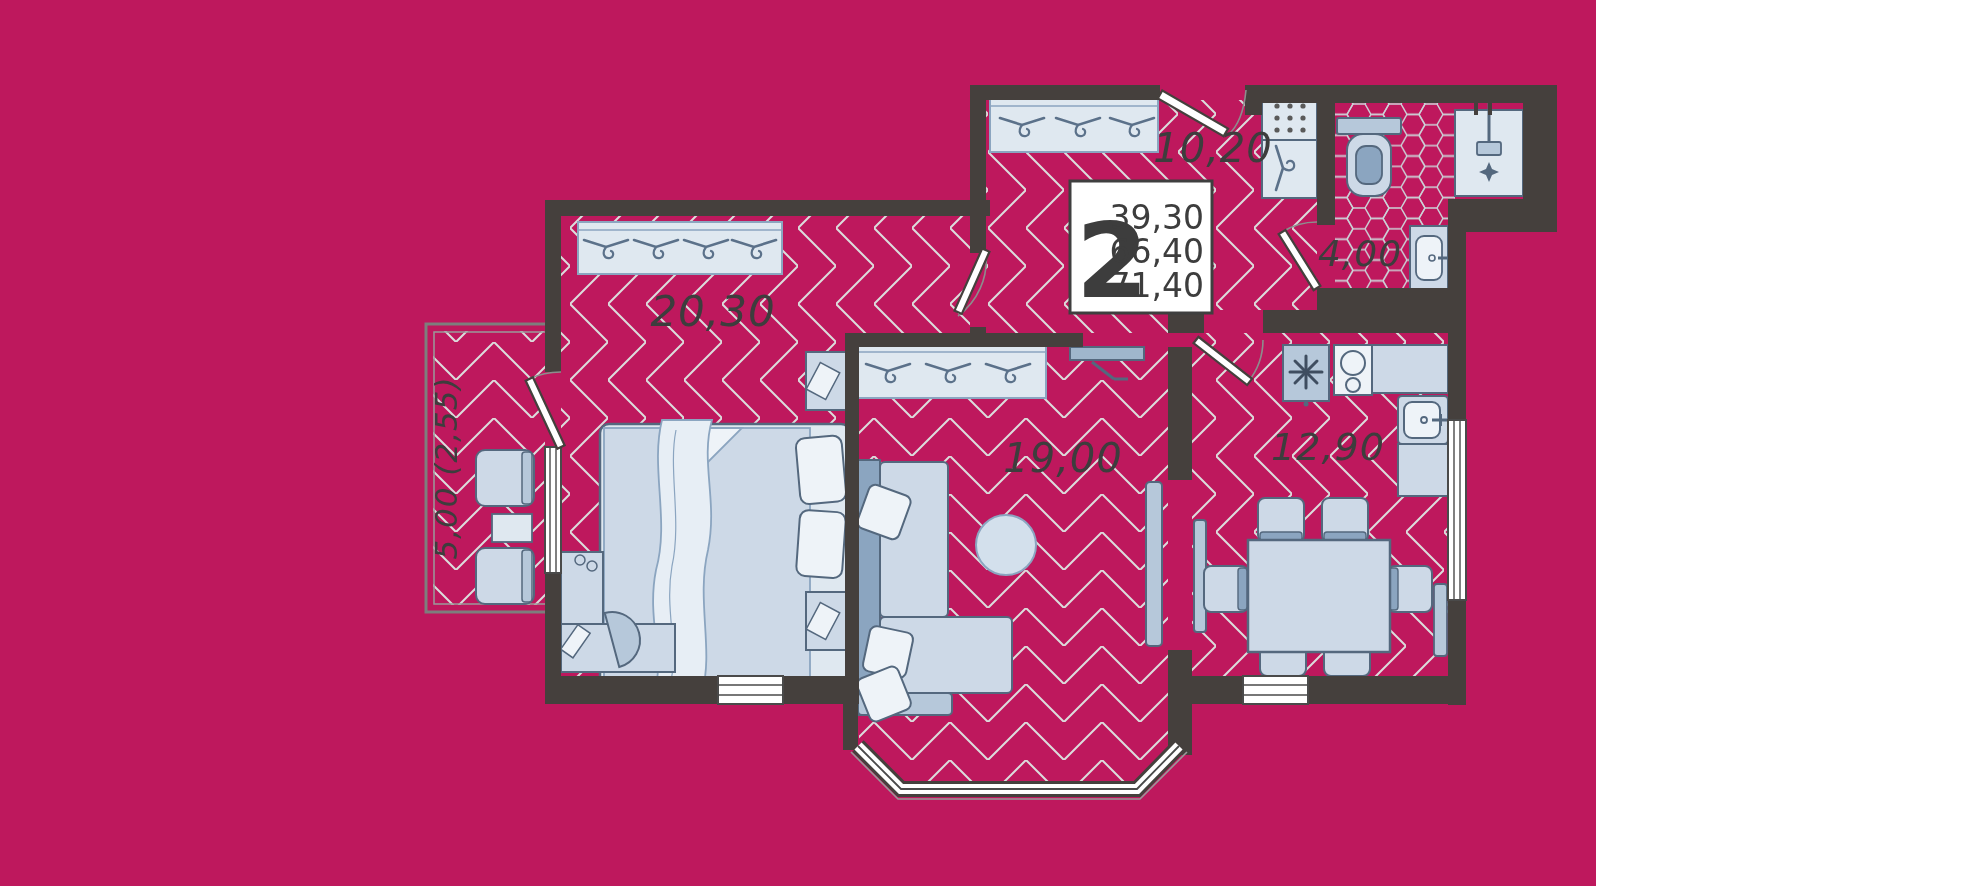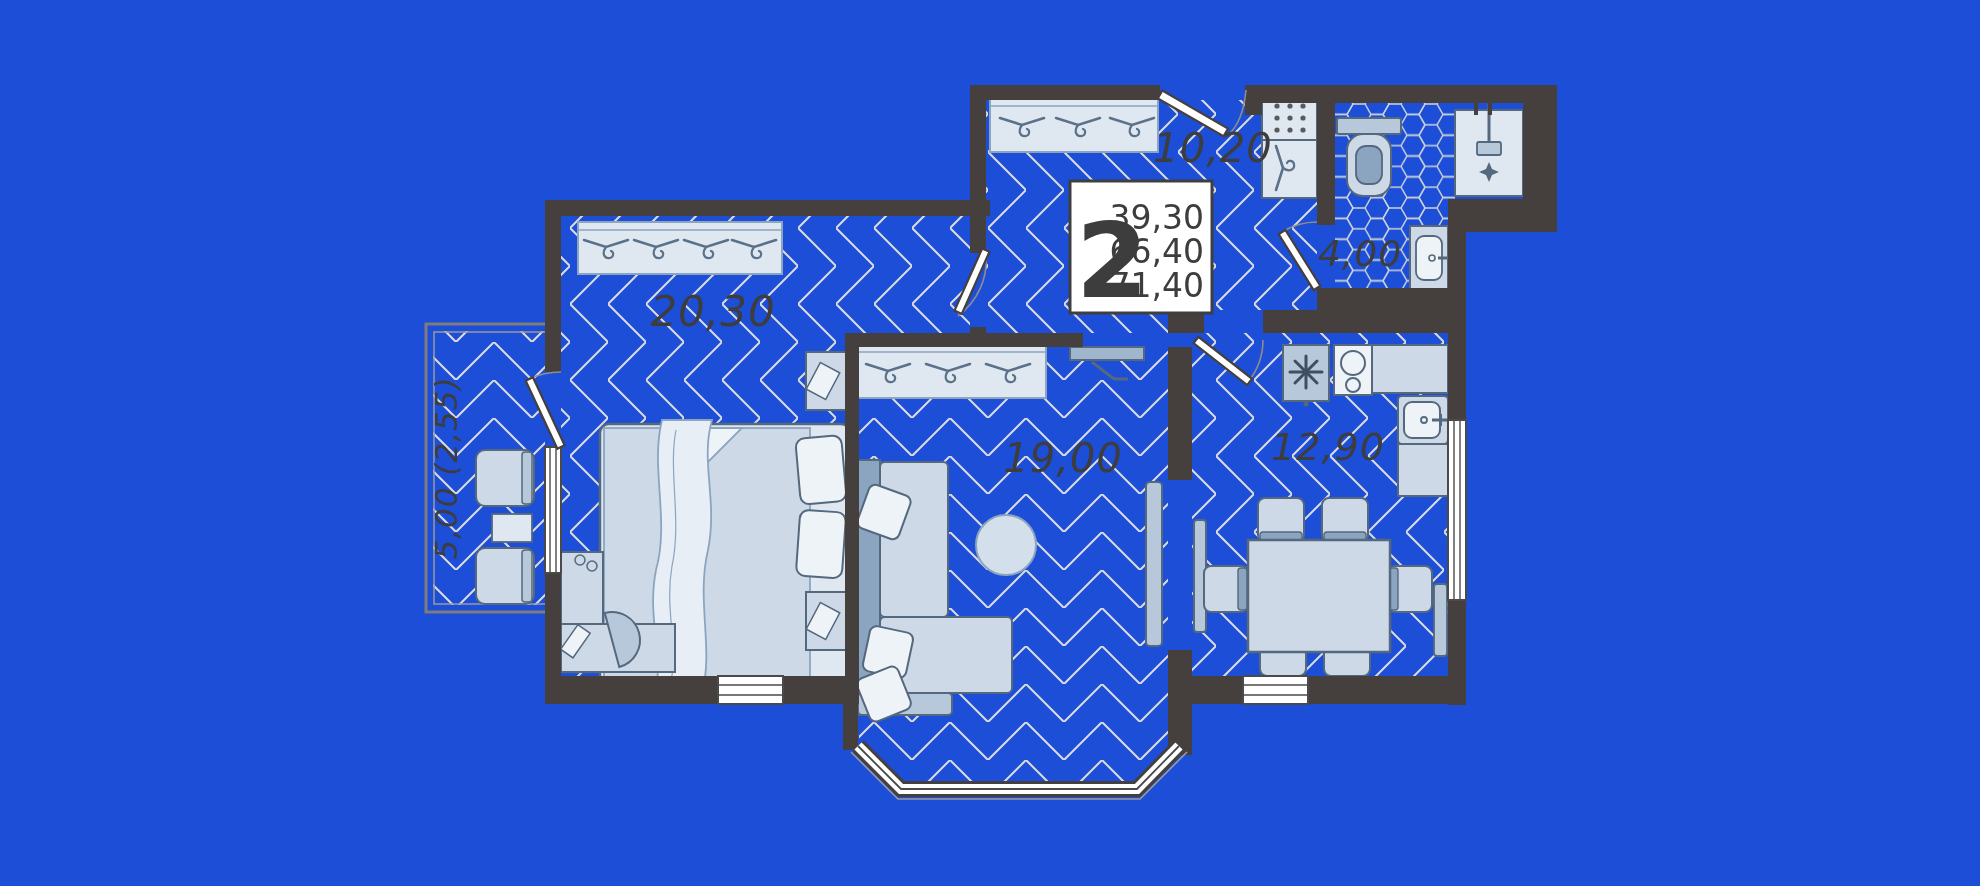--- a/index.html
+++ b/index.html
@@ -1,16 +1,16 @@
 <!DOCTYPE html>
 <html><head>
 <meta charset="utf-8">
 <style>
   html,body{margin:0;padding:0;background:#ffffff;}
-  .stage{position:relative;width:1980px;height:886px;background:#1d4ed8;overflow:hidden;
+  .stage{position:relative;width:1596px;height:886px;background:#be185d;overflow:hidden;
          font-family:"DejaVu Sans", sans-serif;}
   svg{display:block;}
   text{fill:#3d3d3d;}
   .room-label{font-style:italic;font-weight:400;letter-spacing:1px;}
   .info-num{font-weight:400;}
   .info-big{font-weight:700;}
 </style>
 </head>
 <body>
 

